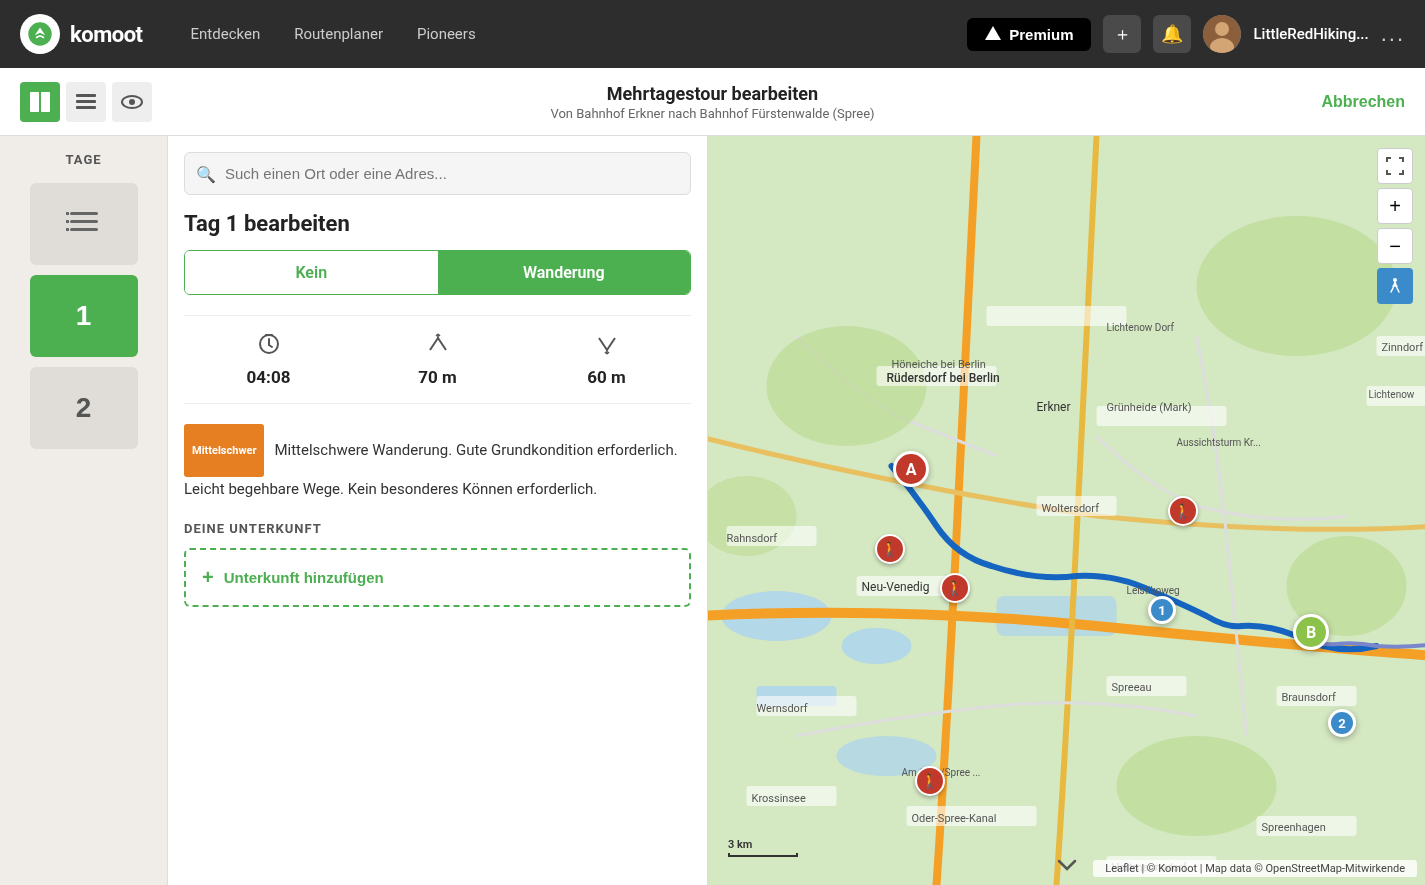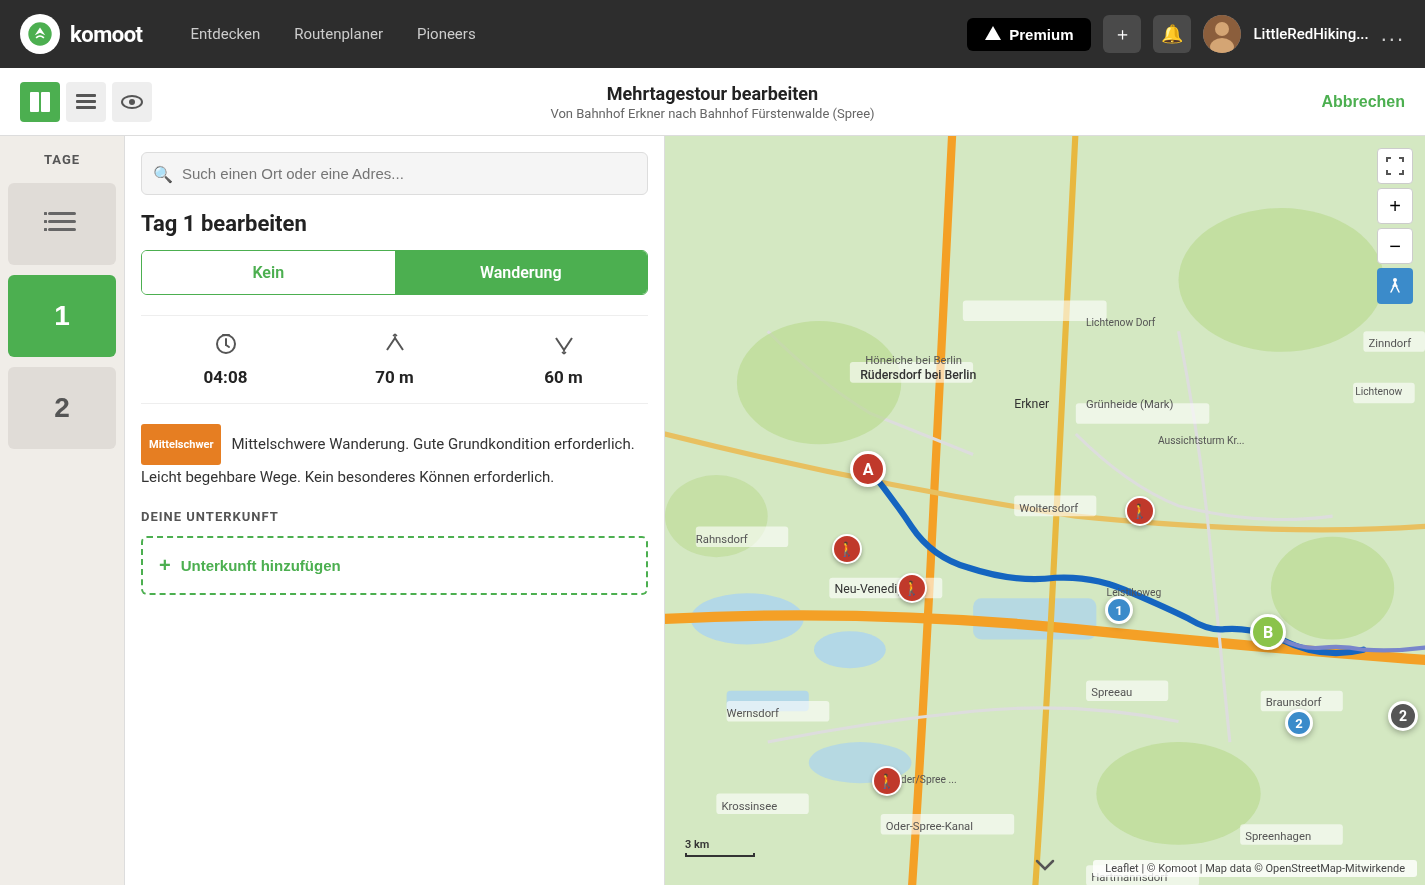--- a/index.html
+++ b/index.html
@@ -169,21 +169,21 @@
     }
 
     
     .main-area {
       display: flex;
       height: calc(885px - 68px - 68px);
     }
 
     
     .sidebar {
-      width: 125px;
+      width: 168px;
       background: #f0ede8;
       border-right: 1px solid #ddd;
       display: flex;
       flex-direction: column;
       align-items: center;
       padding-top: 16px;
       gap: 10px;
     }
     .sidebar-label {
       font-size: 13px;
@@ -279,21 +279,21 @@
 
     .difficulty-section {
       margin-bottom: 20px;
     }
     .difficulty-badge {
       display: inline-block;
       background: #e67e22;
       color: #fff;
       font-size: 11px;
       font-weight: 700;
-      padding: 14px 8px;
+      padding: 20px 8px;
       border-radius: 3px;
       margin-right: 6px;
       vertical-align: middle;
     }
     .difficulty-text {
       font-size: 15px;
       color: #333;
       line-height: 1.6;
     }
 

